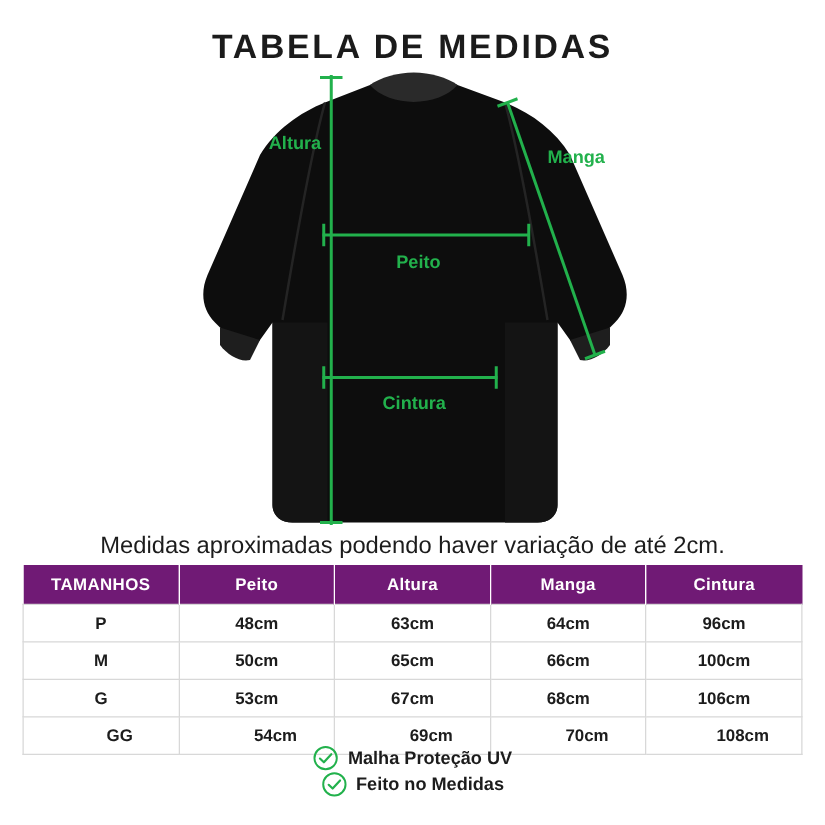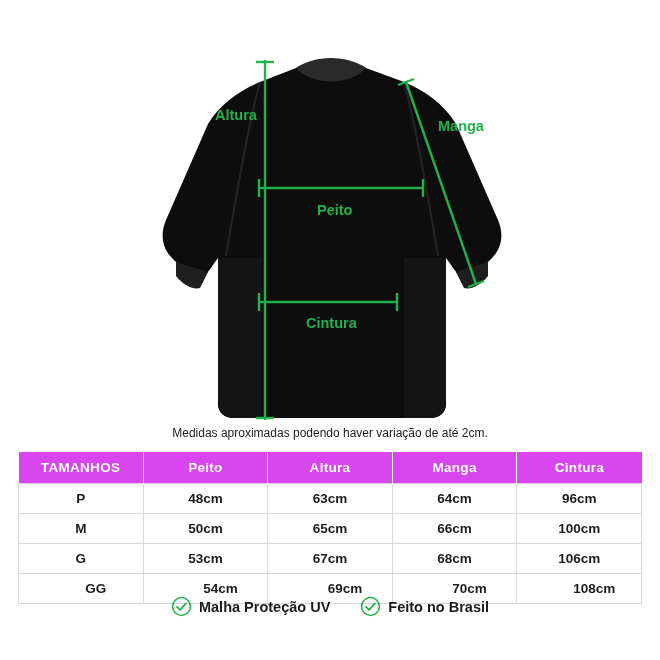--- a/index.html
+++ b/index.html
@@ -57,38 +57,38 @@
   .lbl-peito   { left: 317px; top: 150px; }
   .lbl-cintura { left: 306px; top: 263px; }
 
   
   .note {
     position: absolute;
     top: 426px;
     left: 0;
     width: 660px;
     text-align: center;
-    font-size: 12px;
+    font-size: 19px;
     color: #1c1c1c;
   }
 
   
   .table-wrap {
     position: absolute;
     top: 452px;
     left: 18px;
     width: 624px;
   }
   table {
     border-collapse: collapse;
     width: 100%;
     table-layout: fixed;
   }
   thead th {
-    background: #d946ef;
+    background: #701a75;
     color: #ffffff;
     font-size: 13.5px;
     font-weight: bold;
     height: 29px;
     border-right: 1px solid #ffffff;
     text-align: center;
     letter-spacing: .3px;
   }
   thead th:last-child { border-right: none; }
   tbody td {
@@ -106,41 +106,42 @@
 
   
   .footer {
     position: absolute;
     top: 596px;
     left: 0;
     width: 660px;
     display: flex;
     justify-content: center;
     align-items: center;
-    gap: 30px;
+    flex-direction: column;
   }
   .badge {
     display: flex;
     align-items: center;
     gap: 7px;
     font-size: 14.5px;
     font-weight: bold;
     color: #1c1c1c;
   }
   .check {
     width: 21px;
     height: 21px;
     flex: 0 0 21px;
   }
 </style>
 </head>
 <body>
 
 <div class="page">
 
+  <div class="title">TABELA DE MEDIDAS</div>
 
   <div class="illo">
     <svg width="660" height="372" viewBox="0 0 660 372">
 
       <g>
         <path d="M296 16
                  C 310 8, 352 8, 366 16
                  L 404 30
                  C 424 38, 444 52, 456 72
                  L 498 168
@@ -257,18 +258,18 @@
       </svg>
       <span>Malha Proteção UV</span>
     </div>
 
 
     <div class="badge">
       <svg class="check" viewBox="0 0 24 24">
         <circle cx="12" cy="12" r="10.2" fill="none" stroke="#22b14c" stroke-width="1.8"></circle>
         <path d="M6.8 12.4 L10.4 15.8 L17.2 8.4" fill="none" stroke="#22b14c" stroke-width="2" stroke-linecap="round" stroke-linejoin="round"></path>
       </svg>
-      <span>Feito no Brasil</span>
+      <span>Feito no Medidas</span>
     </div>
 
   </div>
 
 </div>
 
 </body></html>

